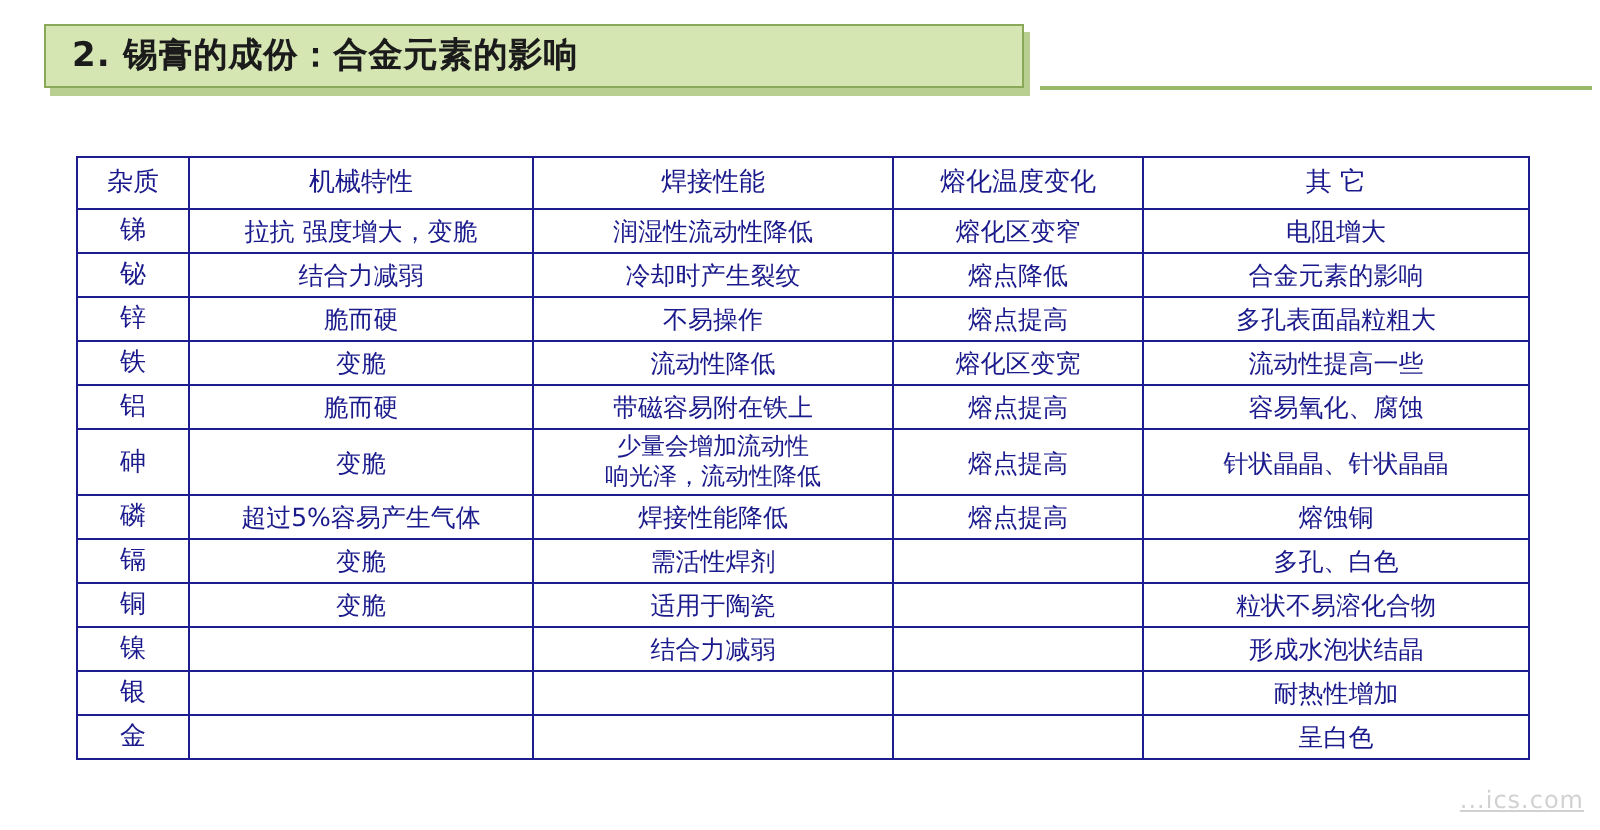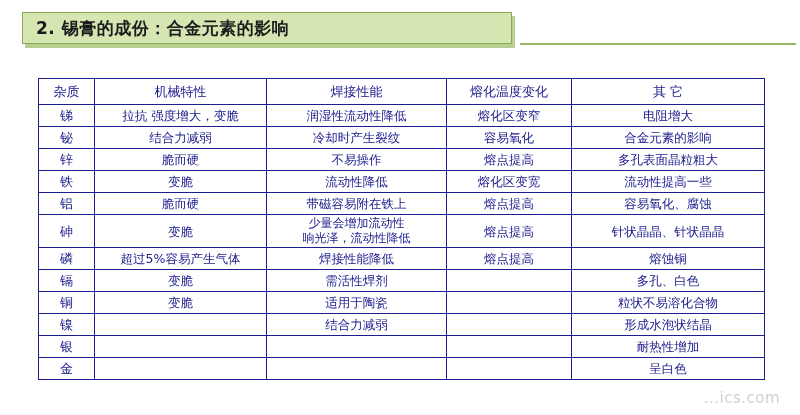--- a/index.html
+++ b/index.html
@@ -116,28 +116,29 @@
   }
   .col0 { width: 56px; }
   .col1 { width: 172px; }
   .col2 { width: 180px; }
   .col3 { width: 125px; }
   .col4 { width: 193px; }
 
   
   .watermark {
     position: absolute;
-    right: 20px;
+    right: 8px;
     bottom: 8px;
-    font-size: 15px;
+    font-size: 12px;
     color: #c9c9c9;
     font-family: "DejaVu Sans", "Liberation Sans", sans-serif;
     letter-spacing: 0.5px;
     opacity: 0.85;
     pointer-events: none;
+    text-decoration: underline;
   }
 </style>
 </head>
 <body>
 
 <div id="slide">
 
   <div class="title-wrap">
     <div class="title-shadow"></div>
     <div class="title-bar"></div>
@@ -168,21 +169,21 @@
             <td class="impurity">锑</td>
             <td>拉抗 强度增大，变脆</td>
             <td>润湿性流动性降低</td>
             <td>熔化区变窄</td>
             <td>电阻增大</td>
           </tr>
           <tr>
             <td class="impurity">铋</td>
             <td>结合力减弱</td>
             <td>冷却时产生裂纹</td>
-            <td>容易氧化</td>
+            <td>熔点降低</td>
             <td>合金元素的影响</td>
           </tr>
           <tr>
             <td class="impurity">锌</td>
             <td>脆而硬</td>
             <td>不易操作</td>
             <td>熔点提高</td>
             <td>多孔表面晶粒粗大</td>
           </tr>
           <tr>

